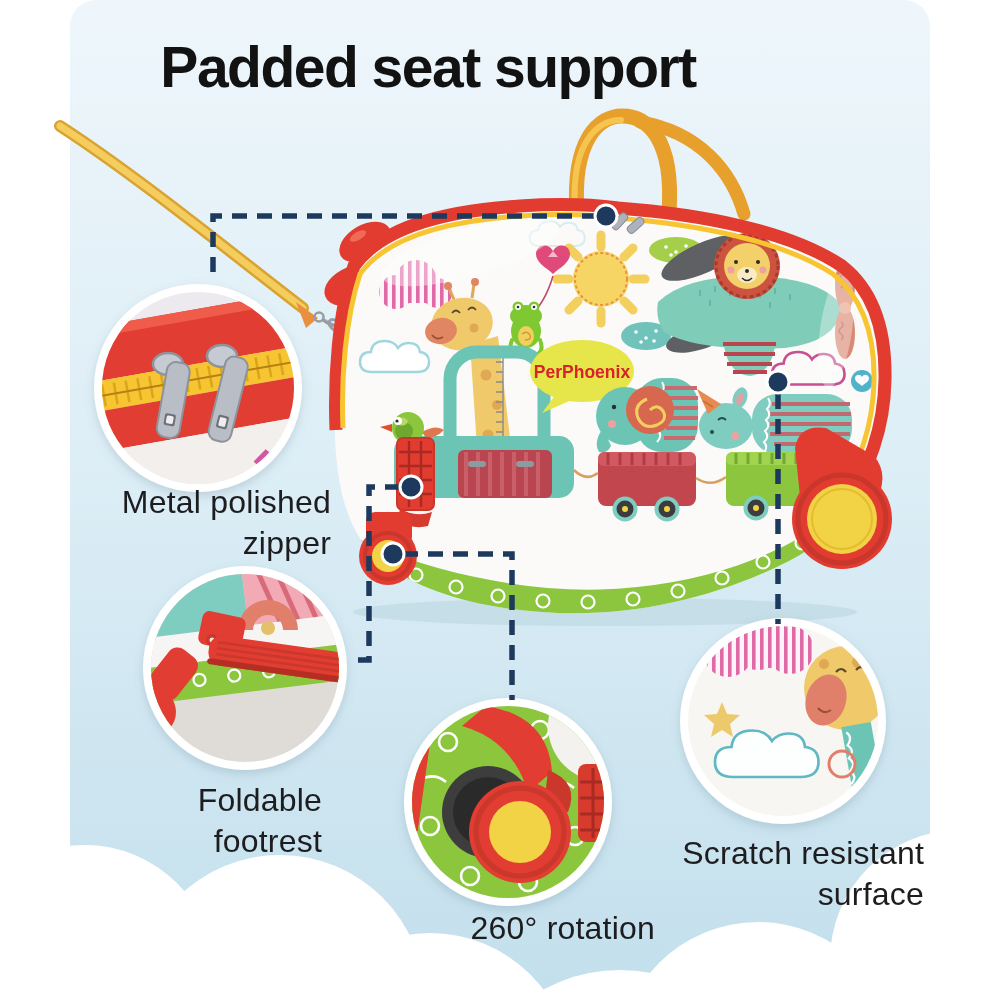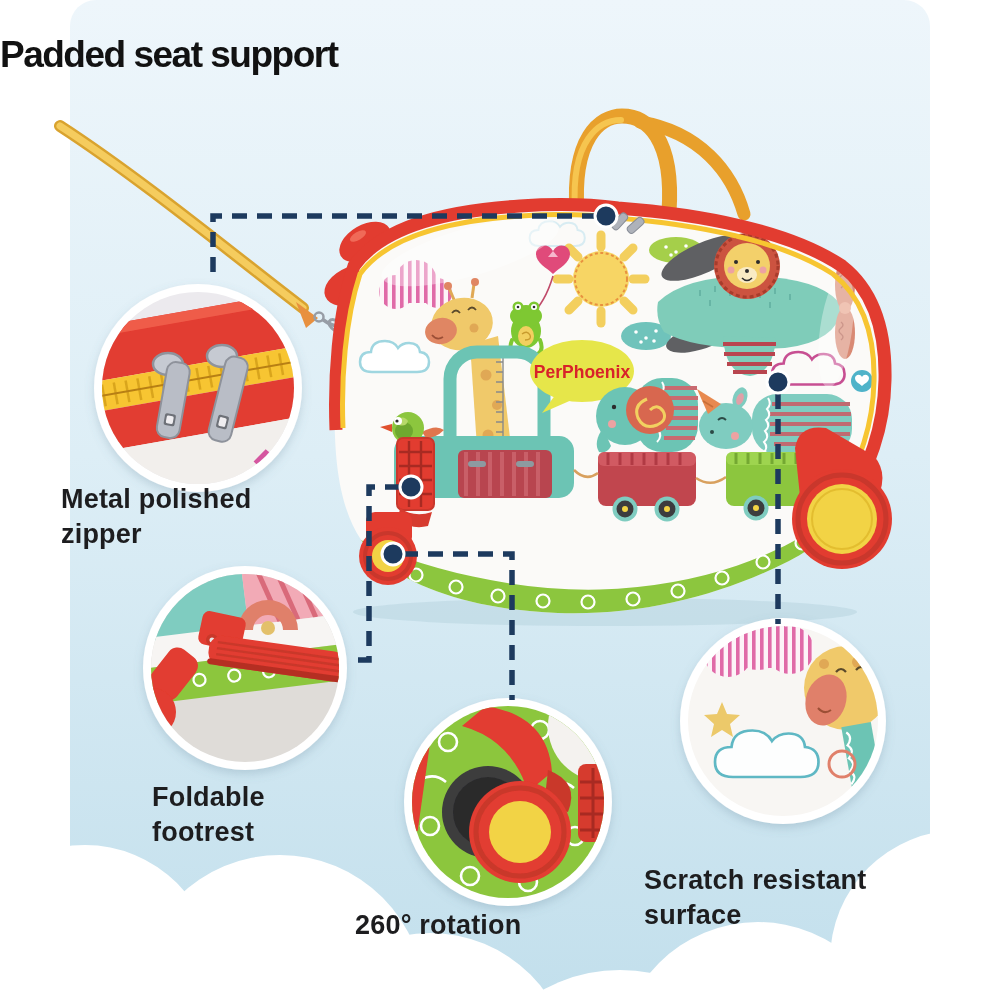--- a/index.html
+++ b/index.html
@@ -3,28 +3,28 @@
 <meta charset="utf-8">
 <style>
   html,body{margin:0;padding:0;}
   body{
     width:1000px;height:1000px;position:relative;overflow:hidden;
     background:#ffffff;
     font-family:"Liberation Sans", sans-serif;
   }
   #scene{position:absolute;left:0;top:0;width:1000px;height:1000px;}
   .label{
-    position:absolute;text-align:left;
+    position:absolute;text-align:right;
     color:var(--c-label_text,#1d1d1f);
-    font-size:27px;line-height:1.28;font-weight:700;
+    font-size:32px;line-height:1.28;font-weight:400;
     letter-spacing:.2px;
   }
   #title{
-    position:absolute;left:0;top:34px;width:856px;
-    font-size:37px;font-weight:bold;letter-spacing:-1.5px;
+    position:absolute;left:0;top:34px;width:856px;text-align:center;
+    font-size:57px;font-weight:bold;letter-spacing:-1.5px;
     color:var(--c-title_text,#121212);
   }
   .connector{fill:none;stroke:var(--c-callout_line,#1d3a5e);stroke-width:5.5;stroke-dasharray:15 10;}
   .dot{fill:var(--c-callout_line,#1d3a5e);stroke:#ffffff;stroke-width:3;}
 </style>
 </head>
 <body>
 
 <svg id="scene" viewBox="0 0 1000 1000">
   <defs>
@@ -594,13 +594,13 @@
     <circle class="dot" cx="411" cy="487" r="11"></circle>
     <circle class="dot" cx="393" cy="554" r="11"></circle>
     <circle class="dot" cx="778" cy="382" r="11"></circle>
   </g>
 </svg>
 
 <div id="title">Padded seat support</div>
 <div class="label" style="left:61px;  top:482px; width:270px;">Metal polished zipper</div>
 <div class="label" style="left:152px; top:780px; width:170px;">Foldable footrest</div>
 <div class="label" style="left:355px; top:908px; width:300px; white-space:nowrap;">260° rotation</div>
-<div class="label" style="left:644px; top:863px; width:280px;">Scratch resistant surface</div>
+<div class="label" style="left:644px; top:833px; width:280px;">Scratch resistant surface</div>
 
 </body></html>

